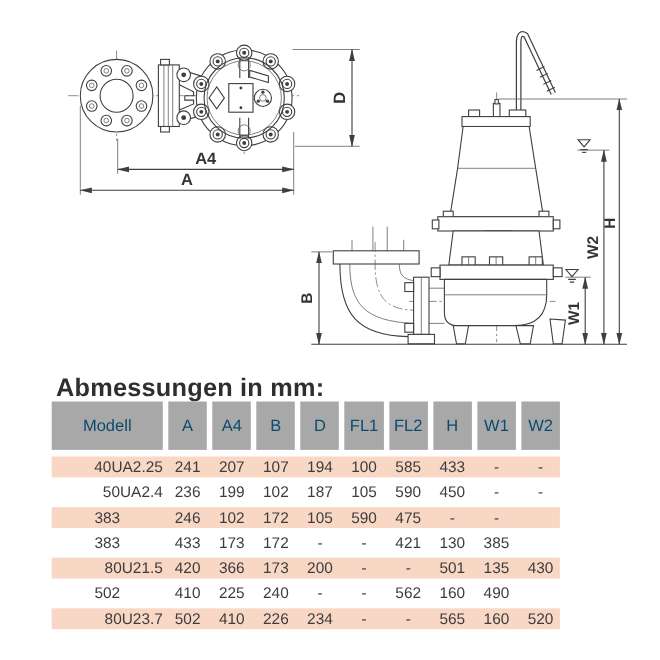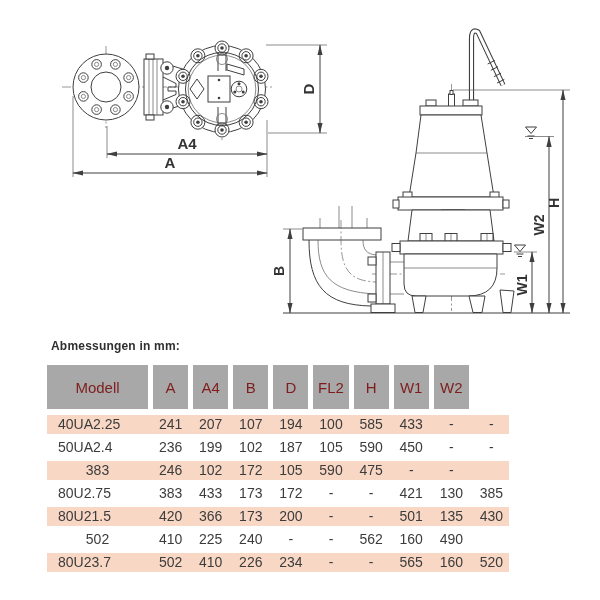--- a/index.html
+++ b/index.html
@@ -2,33 +2,33 @@
 <html><head>
 <meta charset="utf-8">
 <style>
   * { margin:0; padding:0; box-sizing:border-box; }
   html,body { width:600px; height:600px; background:#ffffff;
               font-family:"Liberation Sans", sans-serif; }
   .page { position:relative; width:600px; height:600px; background:#fff; overflow:hidden; }
 
   .drawings { position:absolute; left:0; top:0; width:600px; height:336px; }
 
-  .section-title { position:absolute; left:51px; top:339px; font-size:12px;
+  .section-title { position:absolute; left:51px; top:339px; font-size:23px;
                    font-weight:bold; color:#2f2f2f; letter-spacing:0.2px; }
 
   .dim-table { position:absolute; left:47px; top:365px; width:462px; }
   .thead, .tr { display:grid; grid-template-columns:101px repeat(9, 1fr); column-gap:5px; }
   .thead { height:44px; margin-bottom:6px; }
-  .th { background:#a8a8a8; color:#7f1d1d; font-size:15px;
+  .th { background:#a8a8a8; color:#0c4a6e; font-size:15px;
         display:flex; align-items:center; justify-content:center; }
   .tr { height:19px; margin-bottom:4px; align-items:center; }
   .tr.pink { background:#f9d7c5; }
   .td { font-size:14px; color:#3c3c3c; text-align:center; line-height:19px;
         white-space:nowrap; }
-  .td.model { text-align:left; padding-left:11px; }
+  .td.model { text-align:right; padding-left:11px; }
 
   svg text { font-family:"Liberation Sans", sans-serif; fill:#333; }
   .ln   { stroke:#3f3f3f; stroke-width:1;   fill:none; }
   .lnw  { stroke:#3f3f3f; stroke-width:1;   fill:#fff; }
   .thin { stroke:#5a5a5a; stroke-width:0.7; fill:none; }
   .cl   { stroke:#6a6a6a; stroke-width:0.7; fill:none; stroke-dasharray:9 2.5 2 2.5; }
   .dot  { fill:#3f3f3f; }
   .dim  { stroke:#3f3f3f; stroke-width:1; fill:none; }
   .dimlbl  { font-size:14px; font-weight:bold; }
   .dimlbl2 { font-size:15px; font-weight:bold; }
@@ -286,20 +286,21 @@
 
   <div class="section-title">Abmessungen in mm:</div>
 
   <div class="dim-table">
     <div class="thead">
       <div class="th">Modell</div>
       <div class="th">A</div>
       <div class="th">A4</div>
       <div class="th">B</div>
       <div class="th">D</div>
+      <div class="th">FL1</div>
       <div class="th">FL2</div>
       <div class="th">H</div>
       <div class="th">W1</div>
       <div class="th">W2</div>
     </div>
     <div>
   <div class="tr pink">
     <div class="td model">40UA2.25</div>
     <div class="td">241</div>
     <div class="td">207</div>
@@ -331,21 +332,20 @@
     <div class="td">102</div>
     <div class="td">172</div>
     <div class="td">105</div>
     <div class="td">590</div>
     <div class="td">475</div>
     <div class="td">-</div>
     <div class="td">-</div>
   </div>
 
   <div class="tr white">
-    <div class="td model">80U2.75</div>
     <div class="td">383</div>
     <div class="td">433</div>
     <div class="td">173</div>
     <div class="td">172</div>
     <div class="td">-</div>
     <div class="td">-</div>
     <div class="td">421</div>
     <div class="td">130</div>
     <div class="td">385</div>
   </div>

